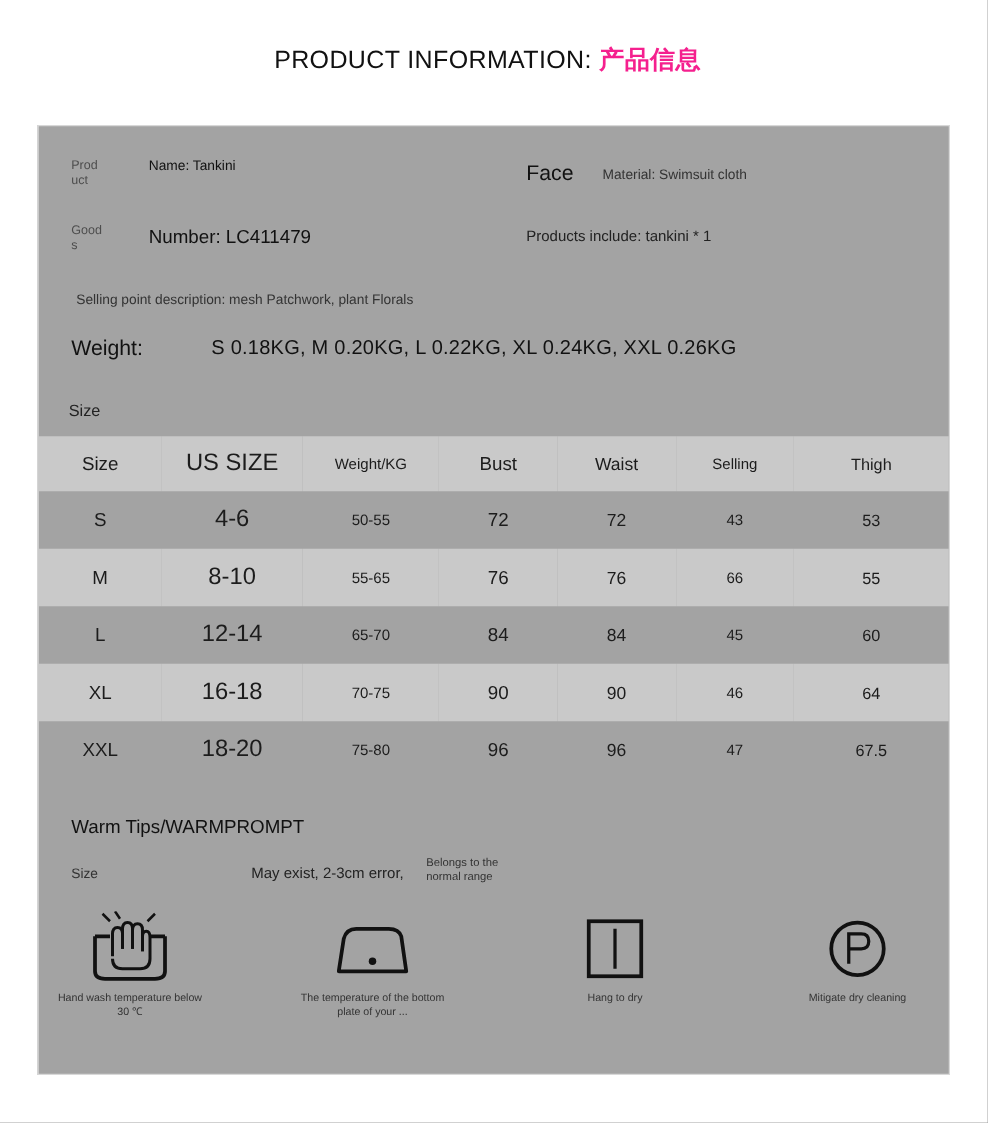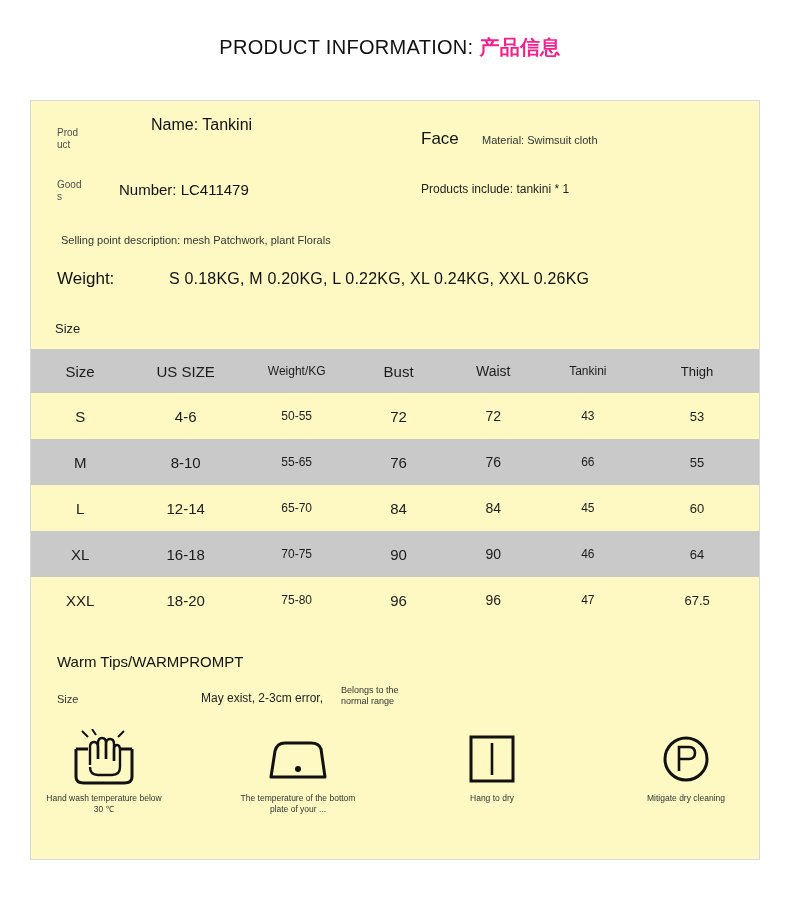--- a/index.html
+++ b/index.html
@@ -37,43 +37,42 @@
   }
   
   .box {
     position: absolute;
     left: 30px;
     top: 100px;
     width: 730px;
     height: 760px;
     border: 1px solid #d8d8d8;
     box-sizing: border-box;
-    background: #fef9c3;
+    background: #a3a3a3;
   }
   
   .info {
     position: relative;
     height: 160px;
   }
   .lbl-small {
     position: absolute;
     font-size: 10px;
     color: #4d4d4d;
     line-height: 12px;
     width: 34px;
   }
   .lbl-prod { left: 26px; top: 26px; }
   .lbl-goods { left: 26px; top: 78px; }
   .info-name {
     position: absolute;
     left: 88px;
-    top: 15px;
-    font-size: 16px;
-    color: #111;
-    margin-left: 32px;
+    top: 26px;
+    font-size: 11px;
+    color: #111;
   }
   .info-number {
     position: absolute;
     left: 88px;
     top: 80px;
     font-size: 15px;
     color: #111;
   }
   .info-face {
     position: absolute;
@@ -154,21 +153,21 @@
     height: 42px;
   }
   table.size-table tbody tr.alt td {
     background: #c9c9c9;
   }
   table.size-table tbody td {
     height: 44px;
   }
   
   .col-size { font-size: 15px; }
-  .col-us { font-size: 15px; }
+  .col-us { font-size: 19px; }
   .col-wkg { font-size: 12px; }
   .col-bust { font-size: 15px; }
   .col-waist { font-size: 14px; }
   .col-length { font-size: 12px; }
   .col-thigh { font-size: 13px; }
   
   .tips {
     position: relative;
     margin-top: 30px;
     height: 180px;
@@ -276,21 +275,21 @@
         <col style="width:13%">
         <col style="width:17%">
       </colgroup>
       <thead>
         <tr>
           <th class="col-size">Size</th>
           <th class="col-us">US SIZE</th>
           <th class="col-wkg">Weight/KG</th>
           <th class="col-bust">Bust</th>
           <th class="col-waist">Waist</th>
-          <th class="col-length">Tankini</th>
+          <th class="col-length">Selling</th>
           <th class="col-thigh">Thigh</th>
         </tr>
       </thead>
       <tbody>
         <tr>
           <td class="col-size">S</td>
           <td class="col-us">4-6</td>
           <td class="col-wkg">50-55</td>
           <td class="col-bust">72</td>
           <td class="col-waist">72</td>

